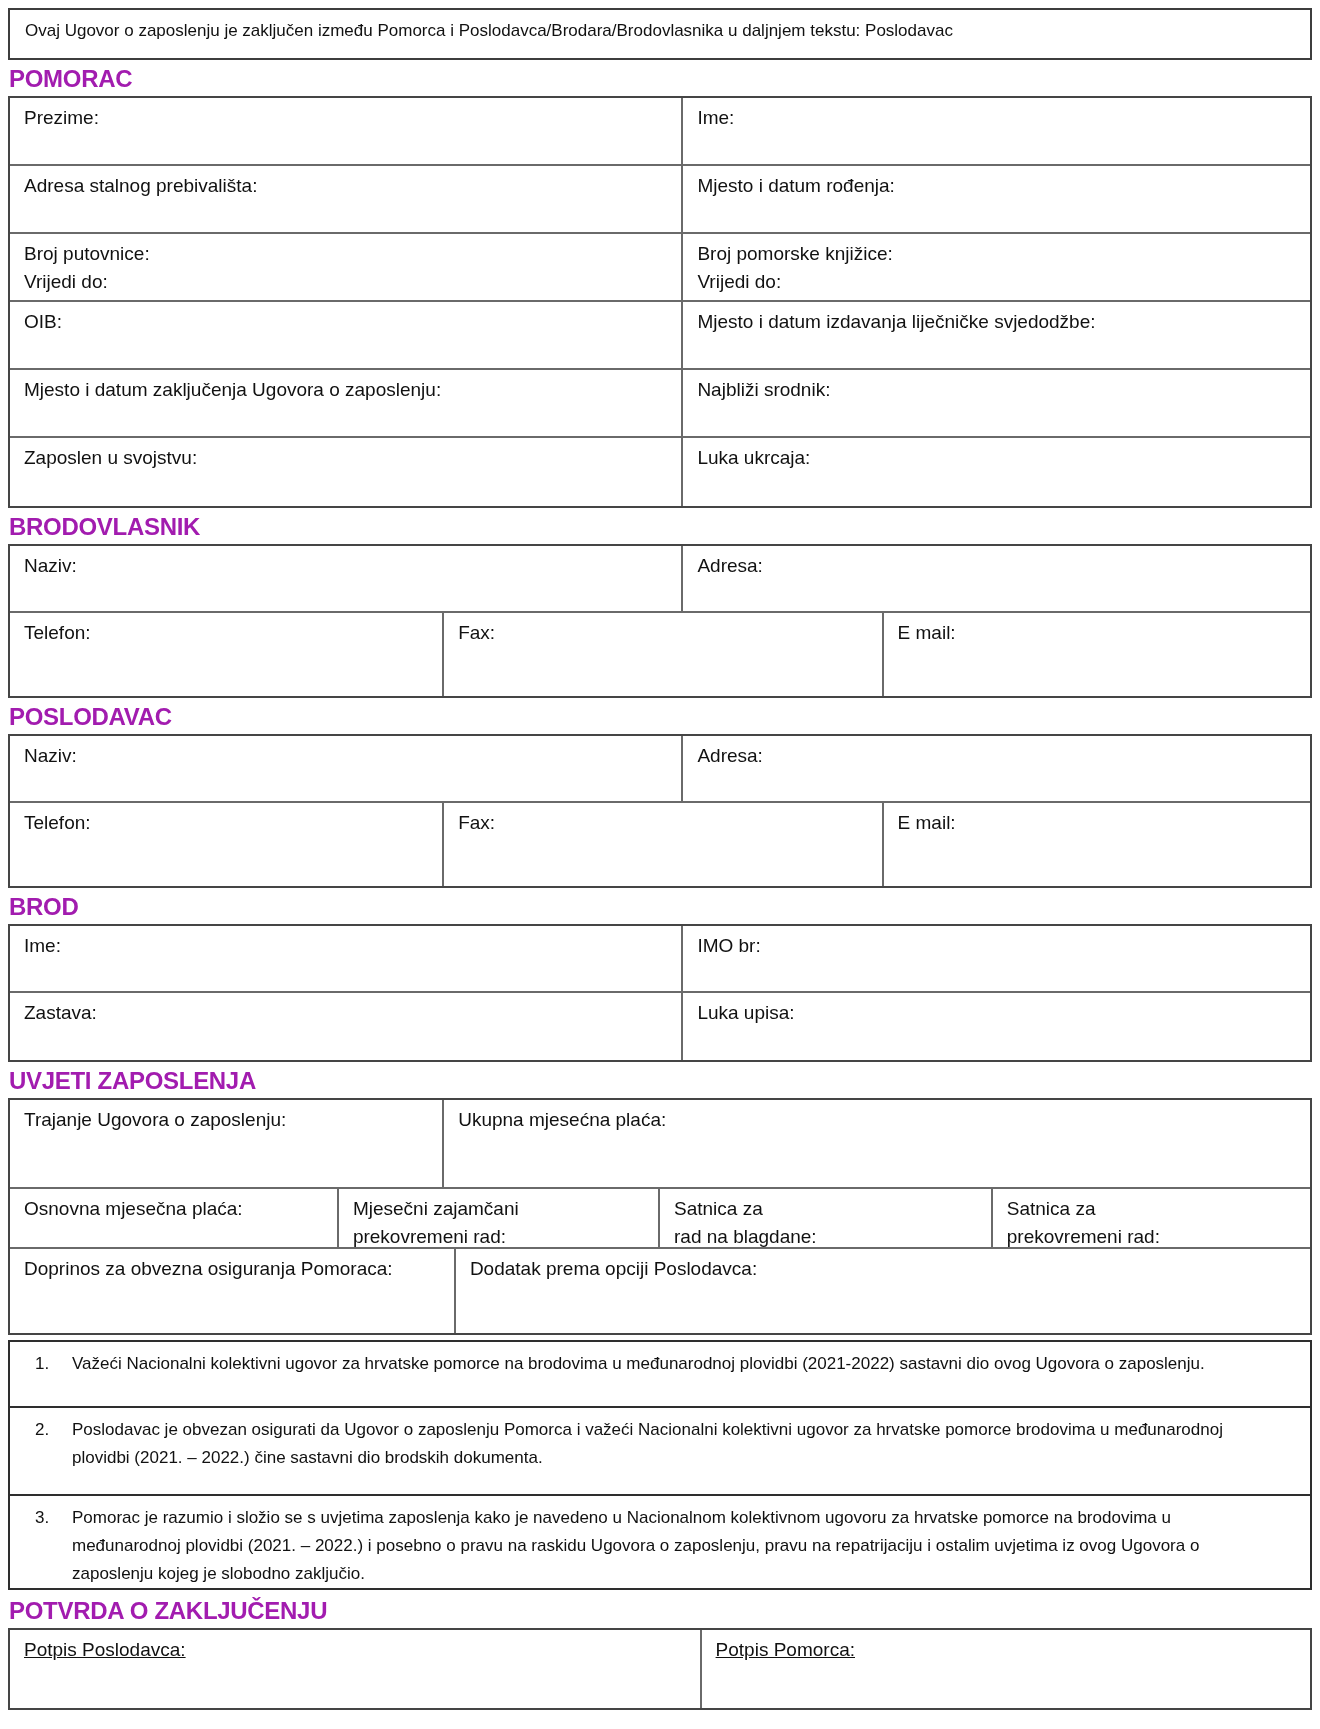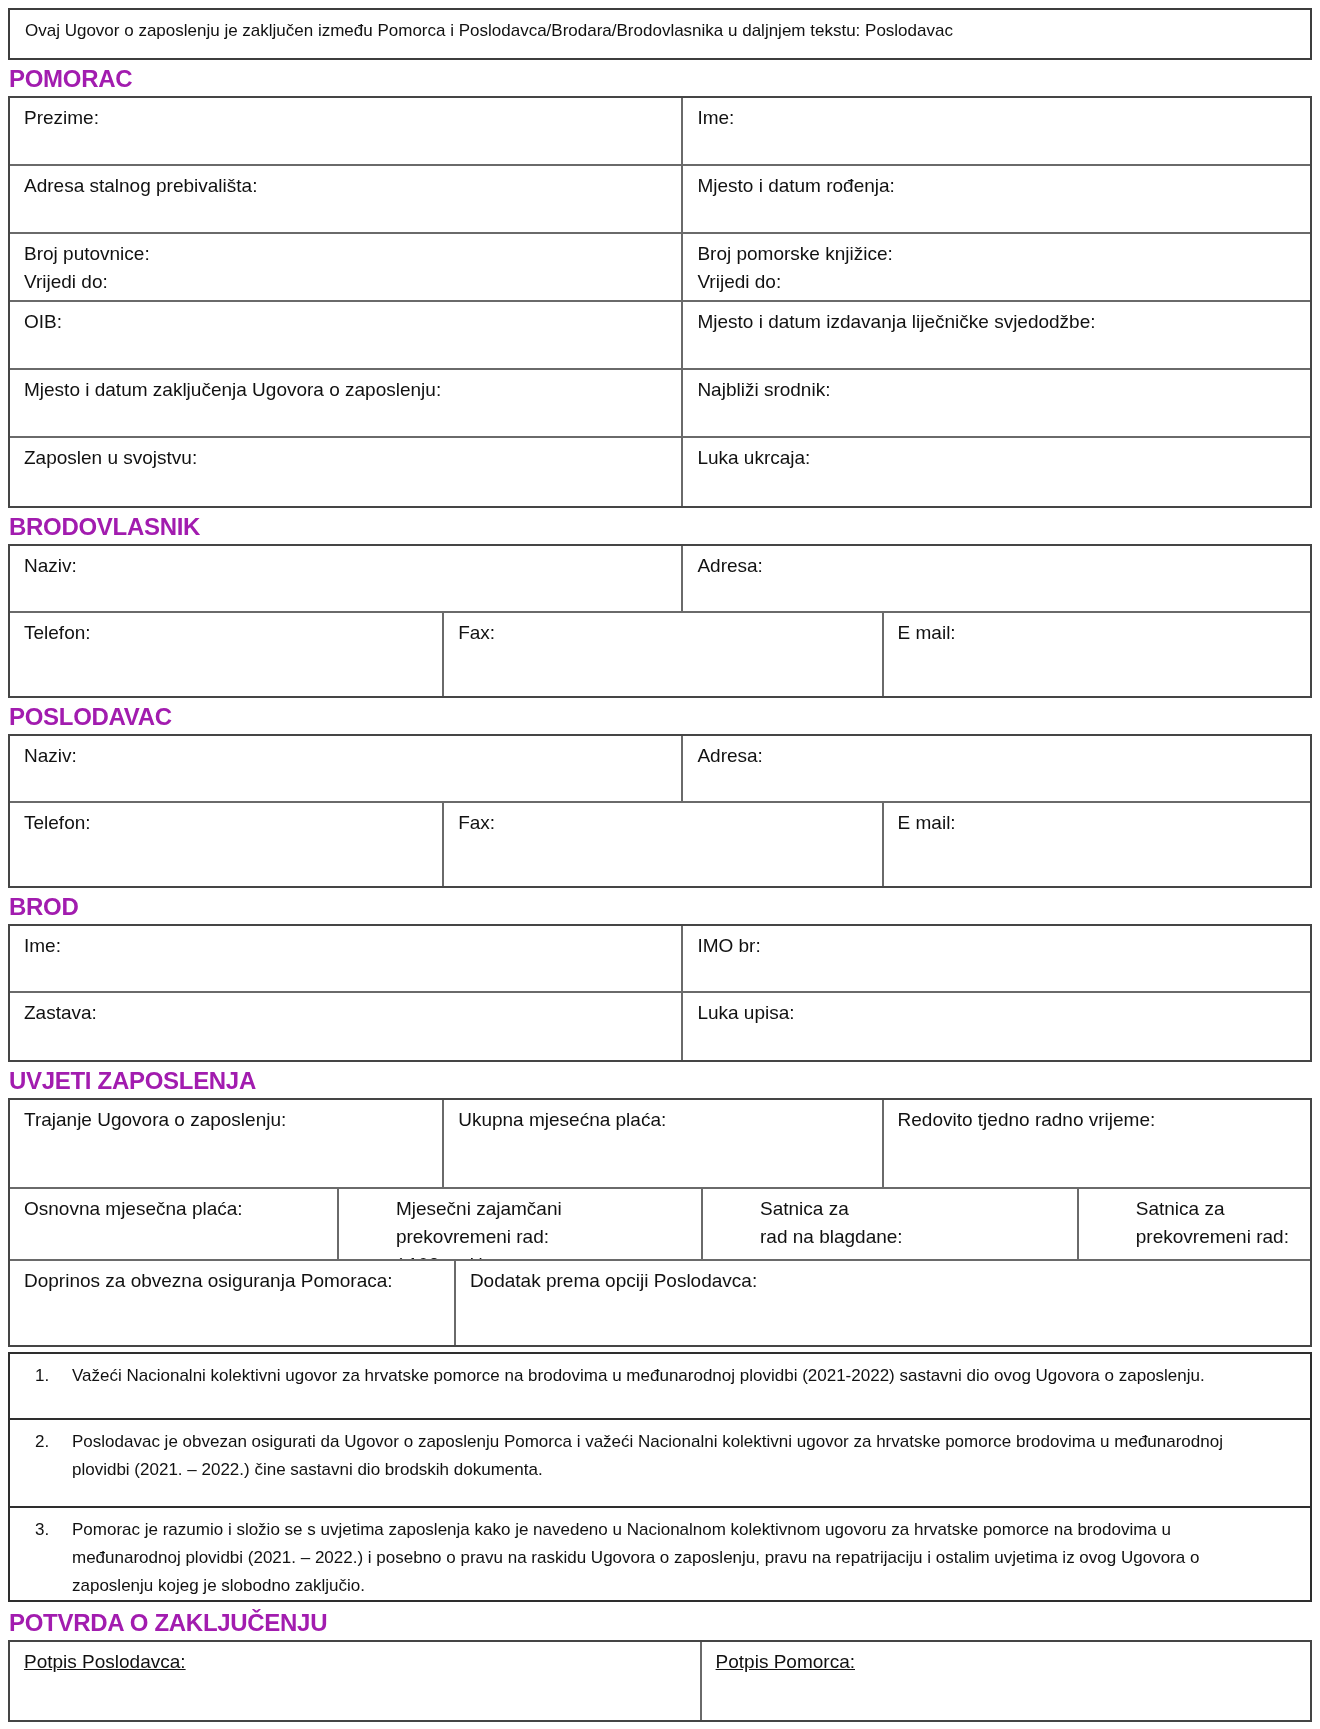--- a/index.html
+++ b/index.html
@@ -49,21 +49,21 @@
   .cols2b { grid-template-columns: 53.2% 46.8%; text-decoration: underline; }
   .cols3  { grid-template-columns: 33.4% 33.8% 32.8%; }
   .cols3b { grid-template-columns: 34.3% 30.5% 35.2%; }
   .cols4  { grid-template-columns: 25.3% 24.7% 25.6% 24.4%; }
 
   
   .h68 { height: 68px; }
   .h67 { height: 67px; }
   .h83 { height: 83px; }
   .h79 { height: 89px; }
-  .h81 { height: 72px; gap: 43px; }
+  .h81 { height: 60px; }
   .h84 { height: 84px; }
   .h78 { height: 78px; }
 
   
   .clauses { border: 2px solid #2e2e2e; margin-top: 5px; }
   .clause {
     position: relative;
     border-bottom: 2px solid #2e2e2e;
     padding: 8px 30px 0 62px;
     font-size: 17px;
@@ -206,23 +206,20 @@
 
   <h2 class="sec">UVJETI ZAPOSLENJA</h2>
   <div class="tbl">
     <div class="trow cols3 h79">
       <div class="cell">
         <div>Trajanje Ugovora o zaposlenju:</div>
       </div>
       <div class="cell">
         <div>Ukupna mjesećna plaća:</div>
       </div>
-      <div class="cell">
-        <div>Redovito tjedno radno vrijeme:</div>
-      </div>
     </div>
     <div class="trow cols4 h81">
       <div class="cell">
         <div>Osnovna mjesečna plaća:</div>
       </div>
       <div class="cell">
         <div>Mjesečni zajamčani</div>
         <div>prekovremeni rad:</div>
         <div>( 103 sati )</div>
       </div>

